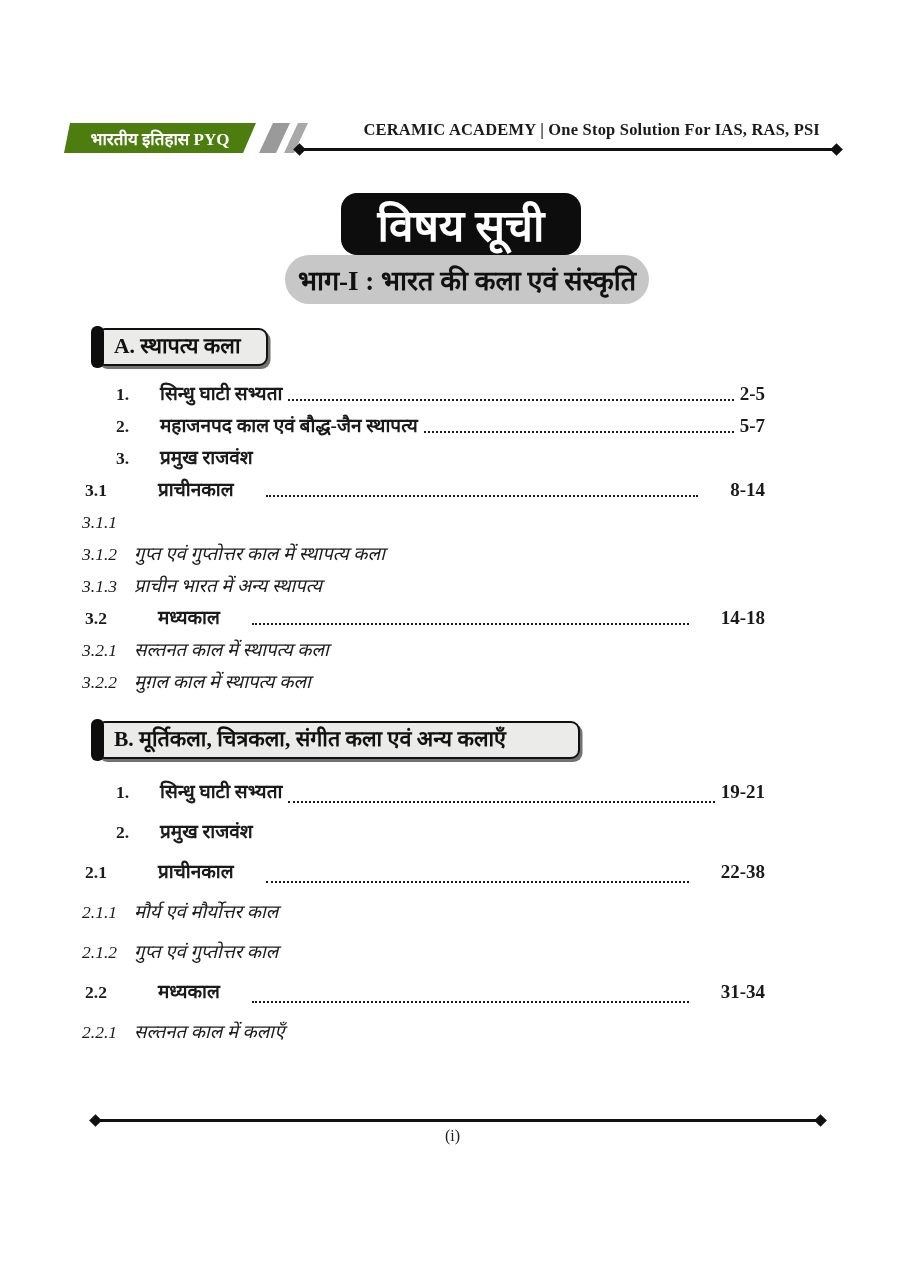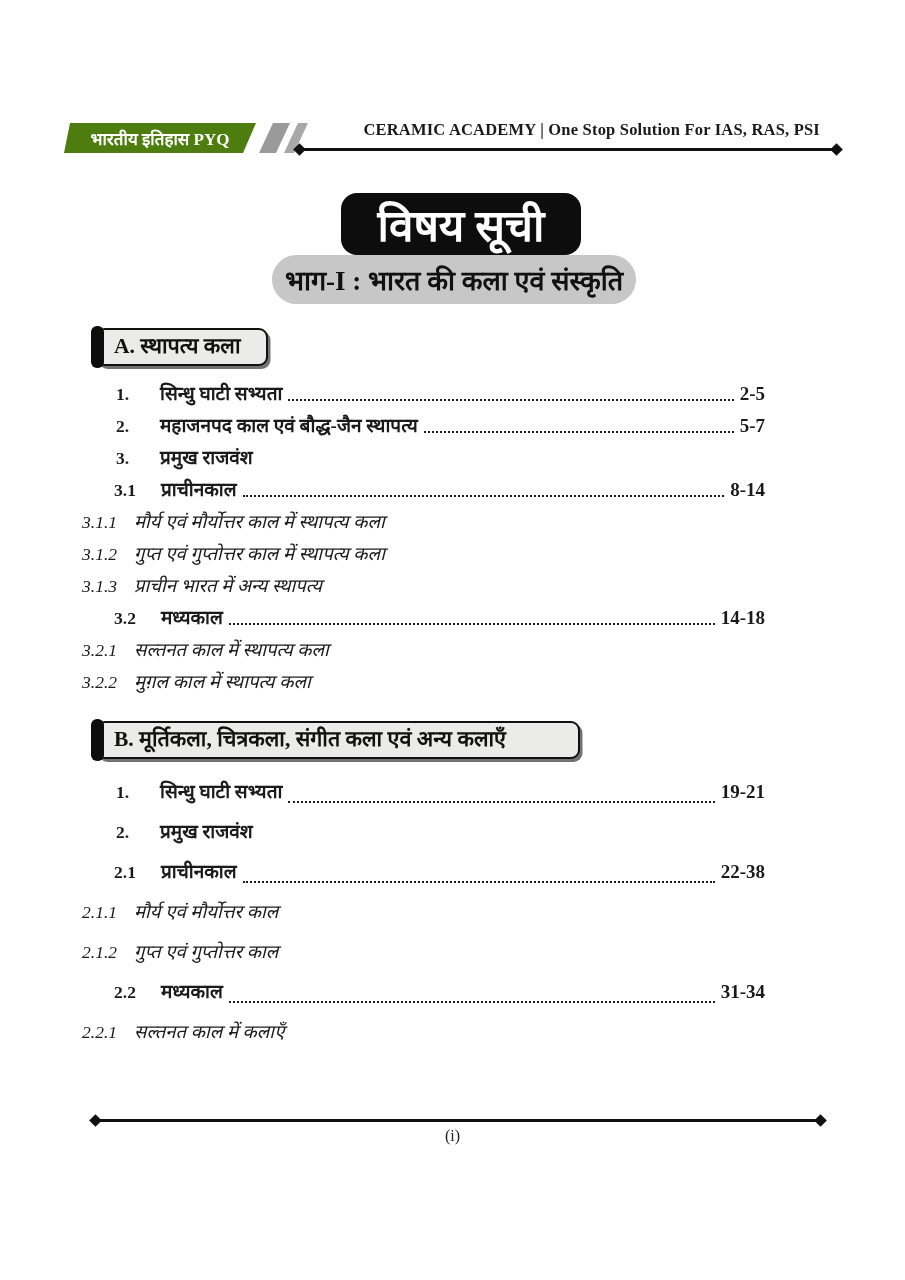--- a/index.html
+++ b/index.html
@@ -31,21 +31,21 @@
   .hdr-rule{left:299px;top:148px;width:538px;}
   .ftr-rule{left:95px;top:1119px;width:726px;height:3px;}
   
   .title-box{
     position:absolute;left:341px;top:157px;width:240px;height:62px;
     background:#0d0d0d;border-radius:16px;
     display:flex;align-items:center;justify-content:center;
     color:#ffffff;font-weight:700;font-size:44px;margin-top:36px;
   }
   .part-pill{
-    position:absolute;left:272px;top:255px;width:364px;height:49px;
+    position:absolute;left:285px;top:255px;width:364px;height:49px;
     background:#c7c7c7;border-radius:25px;
     display:flex;align-items:center;justify-content:center;
     font-weight:700;font-size:27px;color:#111;
   }
   
   .sec-head{
     position:absolute;height:38px;
     background:#ebebe9;border:2.2px solid #111;border-radius:9px;
     box-shadow:2.5px 3px 0 rgba(0,0,0,.55);
     display:flex;align-items:flex-start;
@@ -66,21 +66,21 @@
   .toc-row{
     display:flex;align-items:baseline;
     padding-right:140px;box-sizing:border-box;position:relative;
   }
   #toc-a .toc-row{height:32px;line-height:32px;}
   #toc-b .toc-row{height:40px;line-height:40px;}
   .toc-row .num{font-weight:700;font-size:17.5px;flex:0 0 auto;}
   .toc-row .title{font-size:19px;font-weight:700;flex:0 0 auto;white-space:nowrap;}
   .toc-row.level-1{padding-left:116px;}
   .toc-row.level-1 .num{width:44px;}
-  .toc-row.level-2{padding-left:114px;}
+  .toc-row.level-2{padding-left:85px;gap:26px;}
   .toc-row.level-2 .num{width:47px;}
   .toc-row.level-3{padding-left:82px;font-style:italic;}
   .toc-row.level-3 .num{width:52px;font-weight:400;}
   .toc-row.level-3 .title{font-weight:400;font-size:18.5px;}
   .leader{flex:1 1 auto;align-self:stretch;position:relative;margin:0 4px;}
   .leader::after{
     content:"";position:absolute;left:2px;right:2px;bottom:9px;
     border-bottom:2.6px dotted #1a1a1a;
   }
   .pages{font-weight:700;font-size:19px;flex:0 0 auto;white-space:nowrap;}
@@ -132,21 +132,20 @@
       <span class="title">प्रमुख राजवंश</span>
     </div>
     <div class="toc-row level-2">
       <span class="num">3.1</span>
       <span class="title">प्राचीनकाल</span>
       <span class="leader"></span>
       <span class="pages">8-14</span>
     </div>
     <div class="toc-row level-3">
       <span class="num">3.1.1</span>
-      <span class="title">मौर्य एवं मौर्योत्तर काल में स्थापत्य कला</span>
     </div>
     <div class="toc-row level-3">
       <span class="num">3.1.2</span>
       <span class="title">गुप्त एवं गुप्तोत्तर काल में स्थापत्य कला</span>
     </div>
     <div class="toc-row level-3">
       <span class="num">3.1.3</span>
       <span class="title">प्राचीन भारत में अन्य स्थापत्य</span>
     </div>
     <div class="toc-row level-2">

